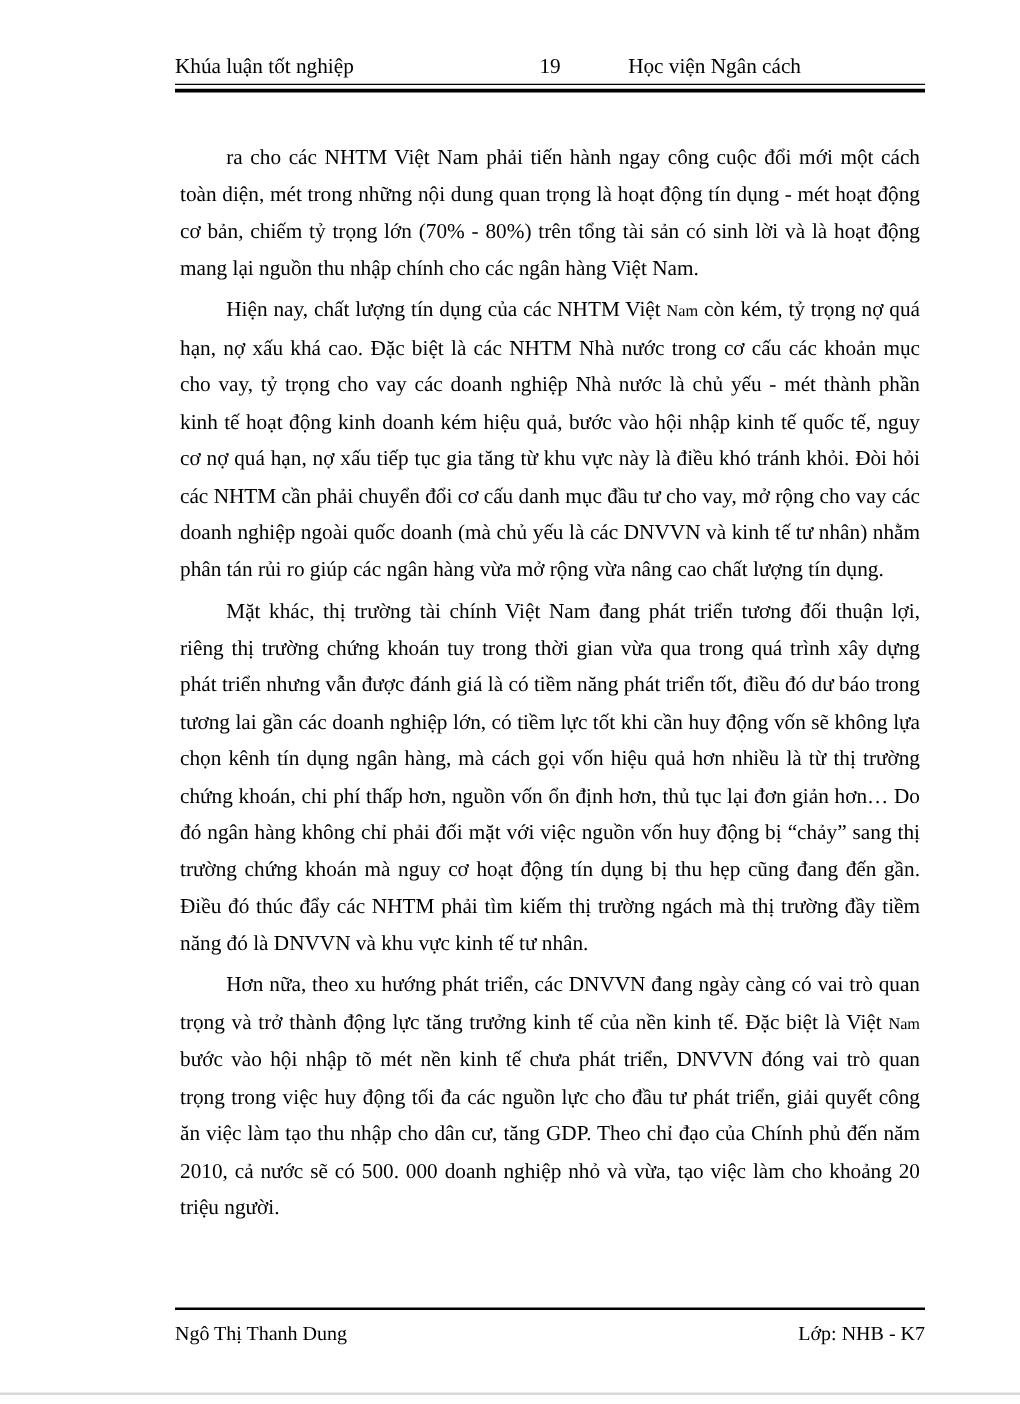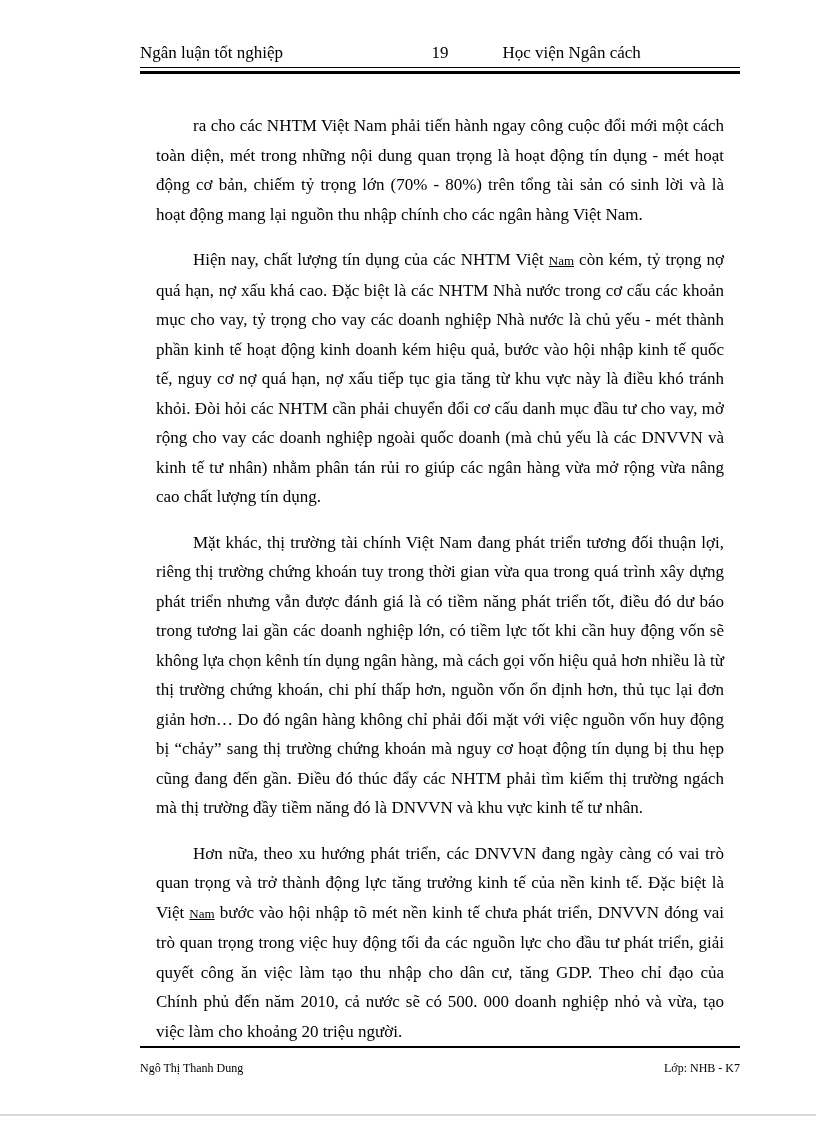--- a/index.html
+++ b/index.html
@@ -39,56 +39,56 @@
     border-top: 1px solid #000;
     border-bottom: 3px solid #000;
   }
 
   .body-text {
     margin-top: 37px;
     font-size: 17px;
     line-height: 29.5px;
     text-align: justify;
   }
-  .para { margin: 16px; text-indent: 37px; }
-  .run-small { font-size: 13px; text-decoration: underline; }
+  .para { margin: 4px; text-indent: 37px; }
+  .run-small { font-size: 13px; }
 
   .footer-area {
     position: absolute;
     left: 140px;
     top: 1046px;
     width: 600px;
   }
   .footer-rule { height: 0; border-top: 2px solid #000; }
   .footer-row {
     display: flex;
     justify-content: space-between;
     margin-top: 9px;
-    font-size: 12px;
+    font-size: 16px;
     line-height: 22px;
   }
 
   .bottom-artifact-line {
     position: absolute;
     left: 0;
     right: 0;
     bottom: 7px;
     height: 2px;
     background: #d9d9d9;
   }
 </style>
 </head>
 <body>
 
 <div class="page">
 
   <div class="content">
 
     <div class="header-row">
-      <span class="header-left">Ngân luận tốt nghiệp</span>
+      <span class="header-left">Khúa luận tốt nghiệp</span>
       <span class="header-center">19</span>
       <span class="header-right">Học viện Ngân cách</span>
     </div>
 
     <div class="header-rule"></div>
 
     <div class="body-text">
         <p class="para"><span>ra cho các NHTM Việt Nam phải tiến hành ngay công cuộc đổi mới một cách toàn diện, mét trong những nội dung quan trọng là hoạt động tín dụng - mét hoạt động cơ bản, chiếm tỷ trọng lớn (70% - 80%) trên tổng tài sản có sinh lời và là hoạt động mang lại nguồn thu nhập chính cho các ngân hàng Việt Nam.</span></p>
         <p class="para"><span>Hiện nay, chất lượng tín dụng của các NHTM Việt </span><span class="run-small">Nam</span><span> còn kém, tỷ trọng nợ quá hạn, nợ xấu khá cao. Đặc biệt là các NHTM Nhà nước trong cơ cấu các khoản mục cho vay, tỷ trọng cho vay các doanh nghiệp Nhà nước là chủ yếu - mét thành phần kinh tế hoạt động kinh doanh kém hiệu quả, bước vào hội nhập kinh tế quốc tế, nguy cơ nợ quá hạn, nợ xấu tiếp tục gia tăng từ khu vực này là điều khó tránh khỏi. Đòi hỏi các NHTM cần phải chuyển đổi cơ cấu danh mục đầu tư cho vay, mở rộng cho vay các doanh nghiệp ngoài quốc doanh (mà chủ yếu là các DNVVN và kinh tế tư nhân) nhằm phân tán rủi ro giúp các ngân hàng vừa mở rộng vừa nâng cao chất lượng tín dụng.</span></p>
         <p class="para"><span>Mặt khác, thị trường tài chính Việt Nam đang phát triển tương đối thuận lợi, riêng thị trường chứng khoán tuy trong thời gian vừa qua trong quá trình xây dựng phát triển nhưng vẫn được đánh giá là có tiềm năng phát triển tốt, điều đó dư báo trong tương lai gần các doanh nghiệp lớn, có tiềm lực tốt khi cần huy động vốn sẽ không lựa chọn kênh tín dụng ngân hàng, mà cách gọi vốn hiệu quả hơn nhiều là từ thị trường chứng khoán, chi phí thấp hơn, nguồn vốn ổn định hơn, thủ tục lại đơn giản hơn… Do đó ngân hàng không chỉ phải đối mặt với việc nguồn vốn huy động bị “chảy” sang thị trường chứng khoán mà nguy cơ hoạt động tín dụng bị thu hẹp cũng đang đến gần. Điều đó thúc đẩy các NHTM phải tìm kiếm thị trường ngách mà thị trường đầy tiềm năng đó là DNVVN và khu vực kinh tế tư nhân.</span></p>

